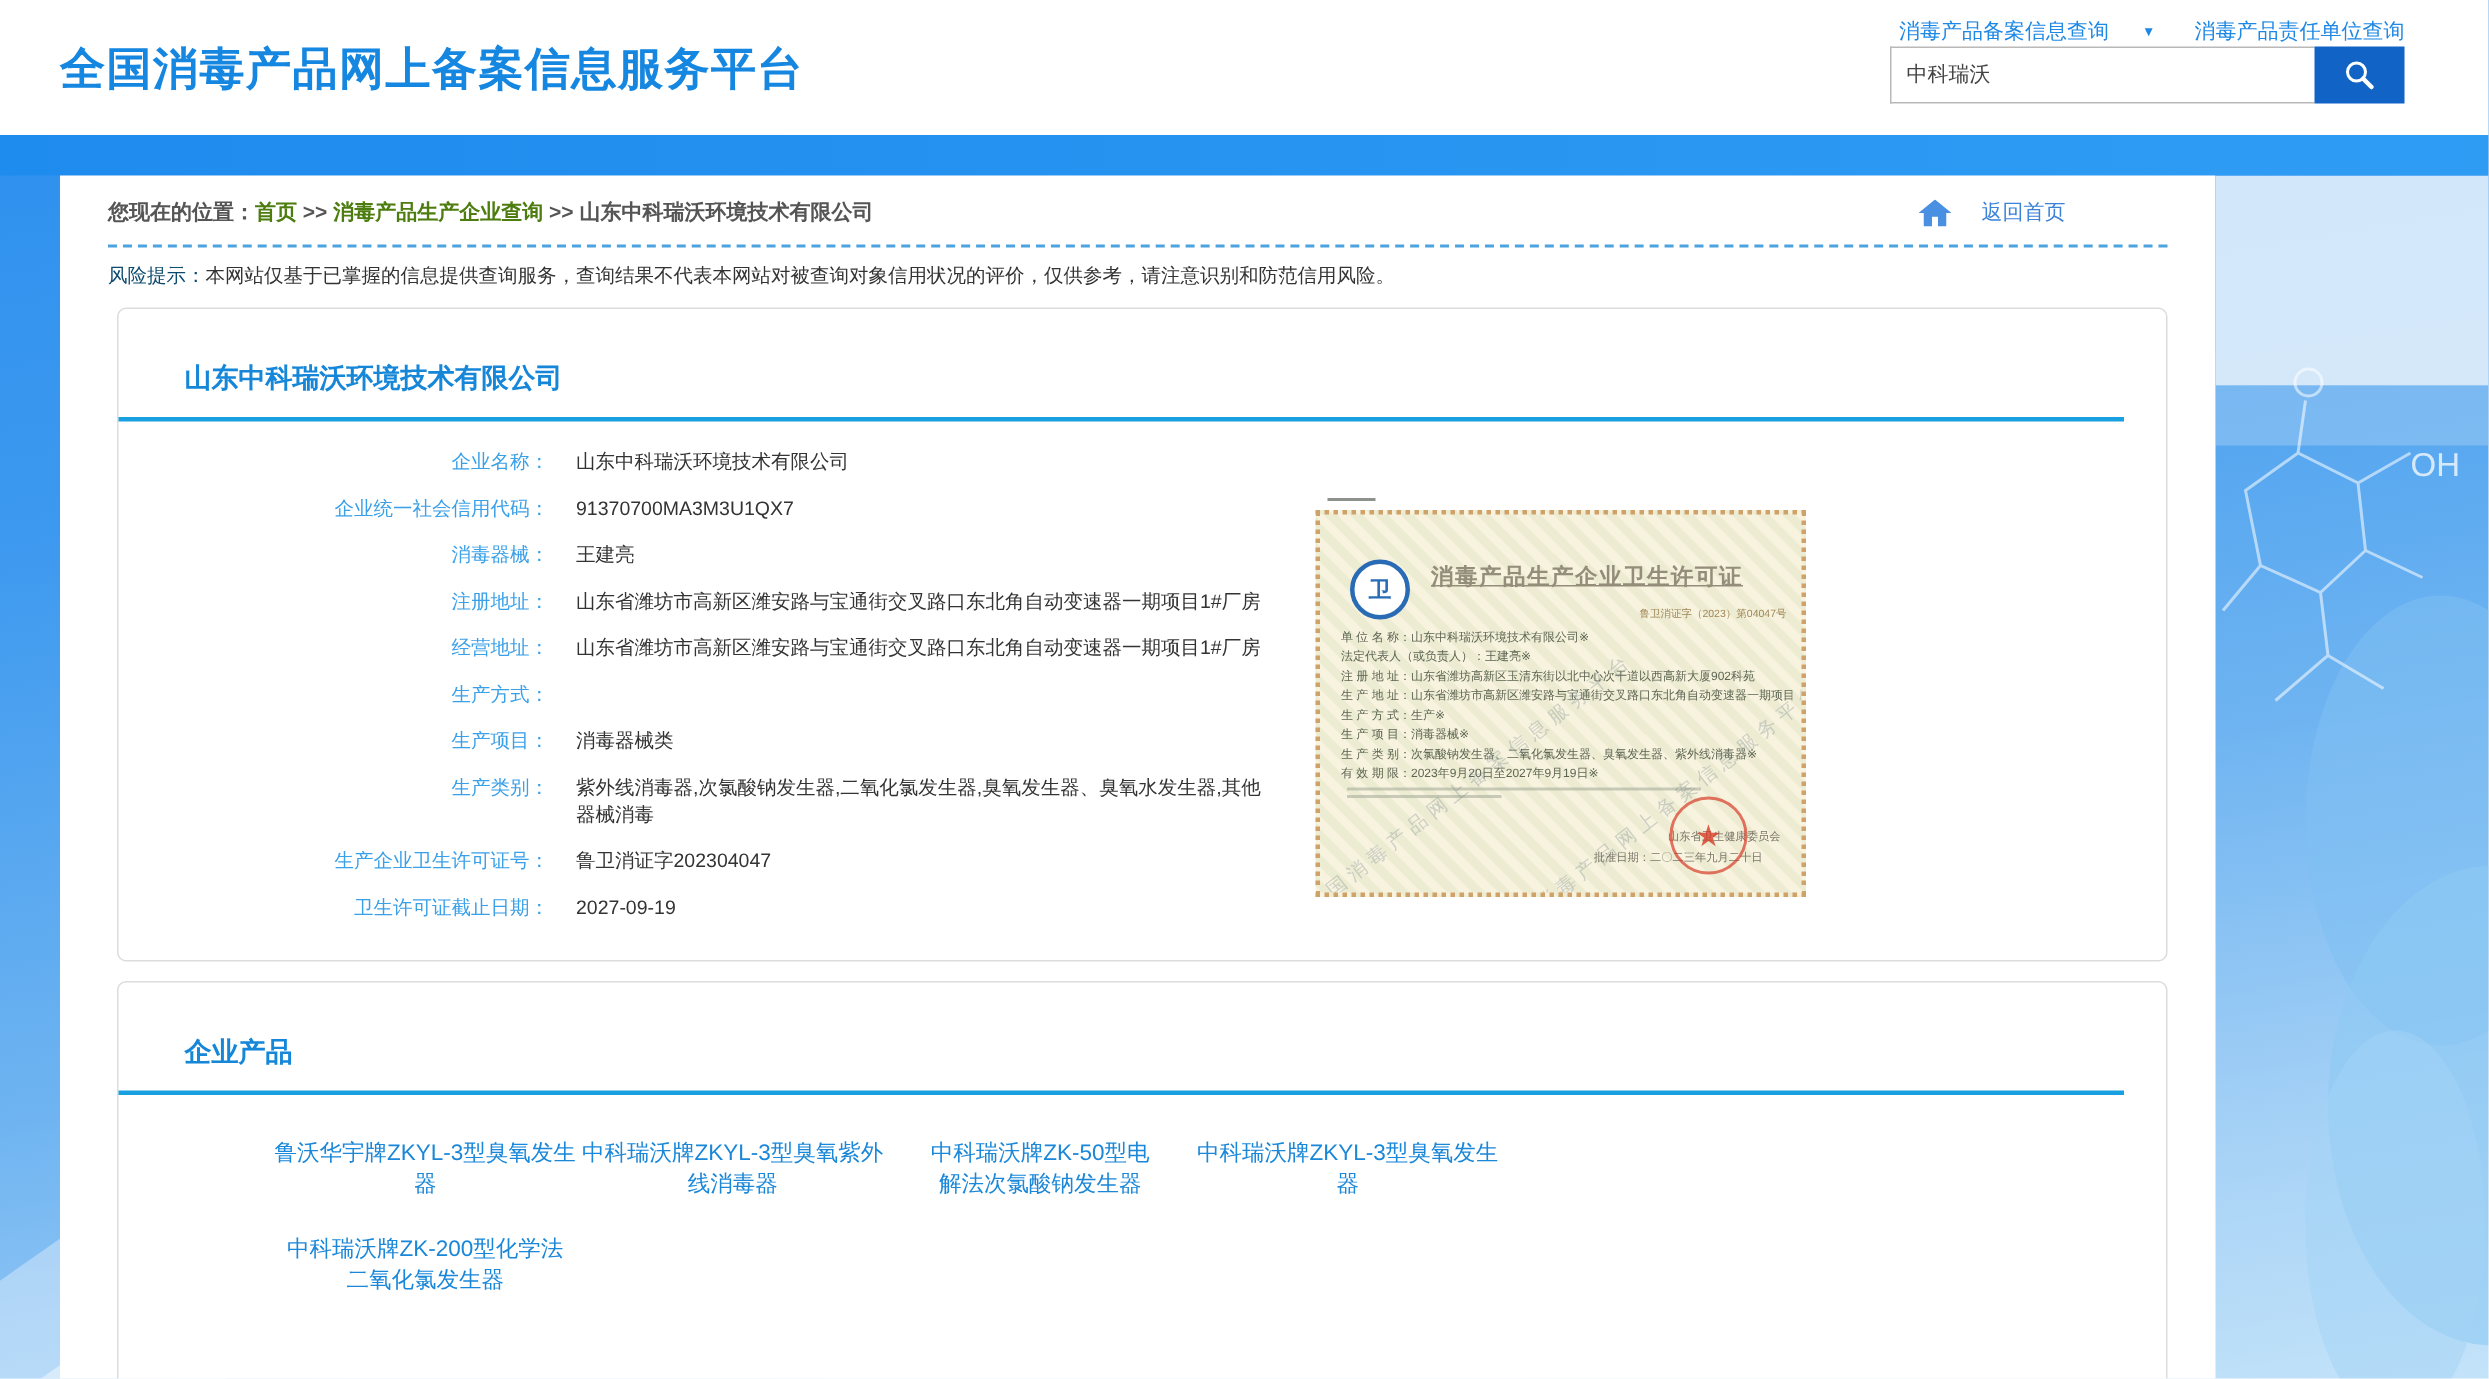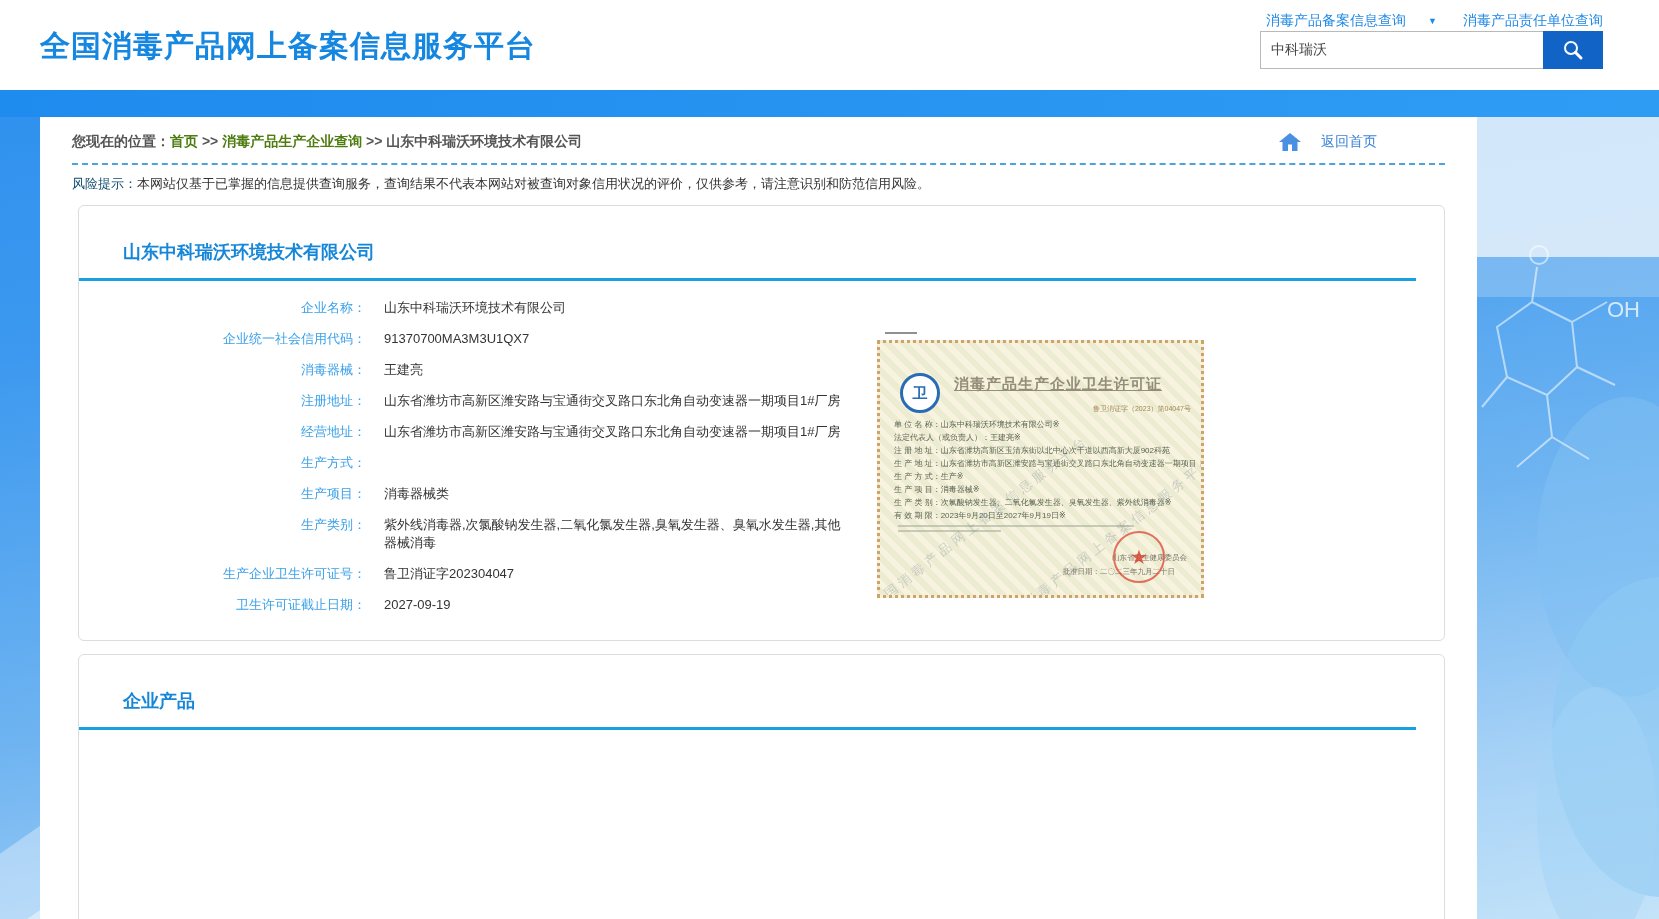--- a/index.html
+++ b/index.html
@@ -243,15 +243,22 @@
         </div>
         <div class="cert-watermark wm1">全国消毒产品网上备案信息服务平台</div>
         <div class="cert-watermark wm2">全国消毒产品网上备案信息服务平台</div>
       </div>
     </div>
   </div>
 
   <div class="panel panel-2">
     <div class="panel-title">企业产品</div>
     <div class="panel-rule"></div>
+    <div class="products-grid">
+      <div class="product-link w-a">鲁沃华宇牌ZKYL-3型臭氧发生器</div>
+      <div class="product-link w-a">中科瑞沃牌ZKYL-3型臭氧紫外线消毒器</div>
+      <div class="product-link w-b">中科瑞沃牌ZK-50型电解法次氯酸钠发生器</div>
+      <div class="product-link w-a">中科瑞沃牌ZKYL-3型臭氧发生器</div>
+      <div class="product-link w-c">中科瑞沃牌ZK-200型化学法二氧化氯发生器</div>
+    </div>
   </div>
 
 </div>
 
 </body></html>

